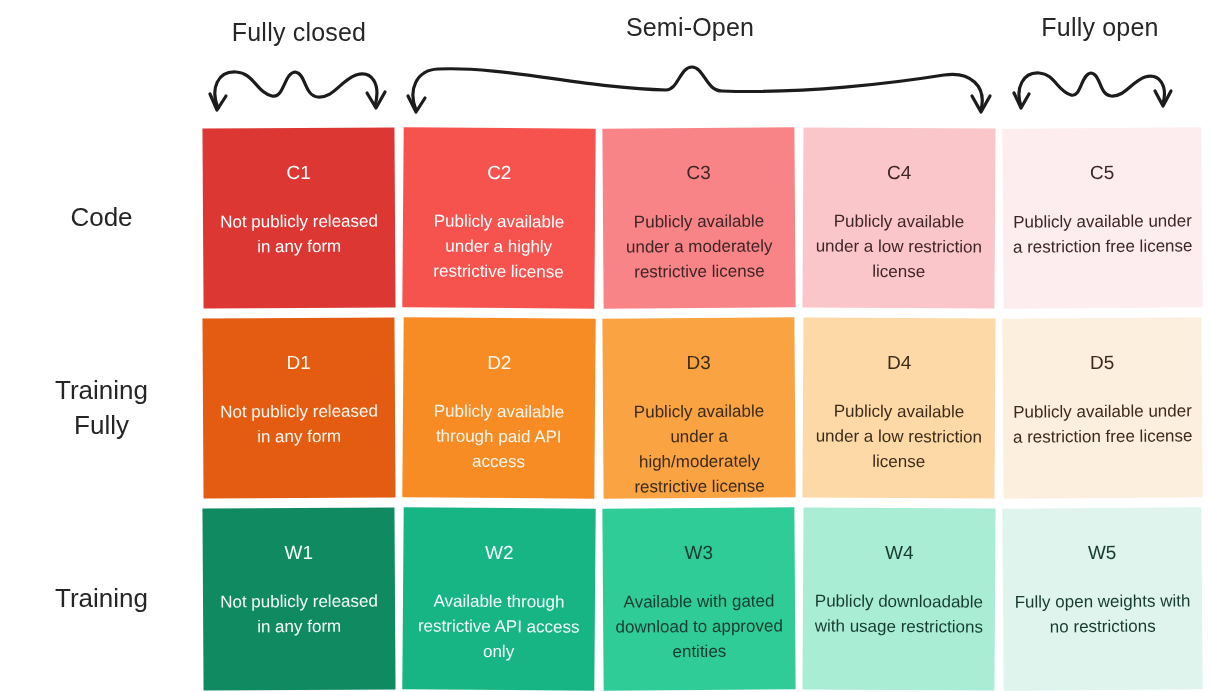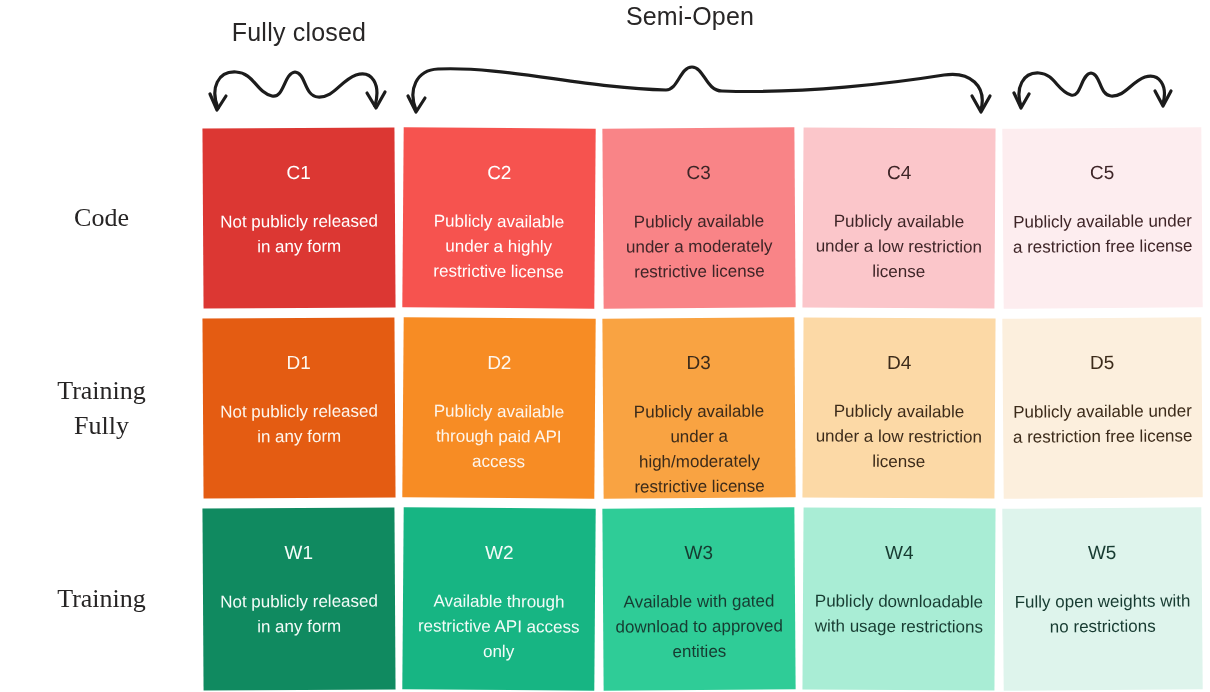--- a/index.html
+++ b/index.html
@@ -12,42 +12,42 @@
   }
   
   .hdr{
     position:absolute;
     font-size:25px;
     color:#282626;
     text-align:center;
     letter-spacing:.2px;
   }
   .hdr-closed{left:203px;width:192px;top:18px;}
-  .hdr-semi{left:560px;width:260px;top:2px;text-align:center;}
+  .hdr-semi{left:560px;width:260px;top:13px;text-align:center;}
   .hdr-open{left:1000px;width:200px;top:13px;}
   
   .arrow{position:absolute;}
   .arrow-closed{left:204px;top:58px;}
   .arrow-semi{left:404px;top:58px;}
   .arrow-open{left:1008px;top:60px;}
   .arrow path,.arrow polyline{
     fill:none;
     stroke-width:3.2;
     stroke-linecap:round;
     stroke-linejoin:round;
   }
   
   .grid{position:absolute;top:128px;left:0;right:0;}
   .row{display:flex;height:180px;margin-bottom:10px;}
   .row:last-child{height:182px;margin-bottom:0;}
   .rowlabel{
     width:203px;
     display:flex;align-items:center;justify-content:center;
     font-size:26px;line-height:1.35;
-    color:#262424;text-align:center;font-family:Liberation Serif, serif;
+    color:#262424;text-align:center;
   }
   .rowlabel span{display:block;max-width:140px;}
   .cells{flex:1;display:flex;gap:8px;padding-right:8px;}
   .cell{
     width:192px;box-sizing:border-box;
     text-align:center;
   }
   .cell:last-child{flex:1;}
   
   .cell:nth-child(1){transform:rotate(-0.35deg);}
@@ -66,20 +66,21 @@
     padding:0 9px;
   }
 </style>
 </head>
 <body>
 
 <div class="canvas">
 
   <div class="hdr hdr-closed">Fully closed</div>
   <div class="hdr hdr-semi">Semi-Open</div>
+  <div class="hdr hdr-open">Fully open</div>
 
   <svg class="arrow arrow-closed" width="190" height="64" viewBox="0 0 190 64">
     <g stroke="#1c1c1c">
       <path d="M 14 50 C 6 30, 14 13, 32 14 C 50 15, 52 34, 68 38 C 80 41, 80 15, 91 14 C 102 15, 100 38, 114 39 C 130 40, 136 23, 152 17 C 168 12, 177 26, 171 48"></path>
       <polyline points="6,36 13,52 22,38"></polyline>
       <polyline points="163,35 172,50 181,34"></polyline>
     </g>
   </svg>
 
   <svg class="arrow arrow-semi" width="592" height="68" viewBox="0 0 592 68">

